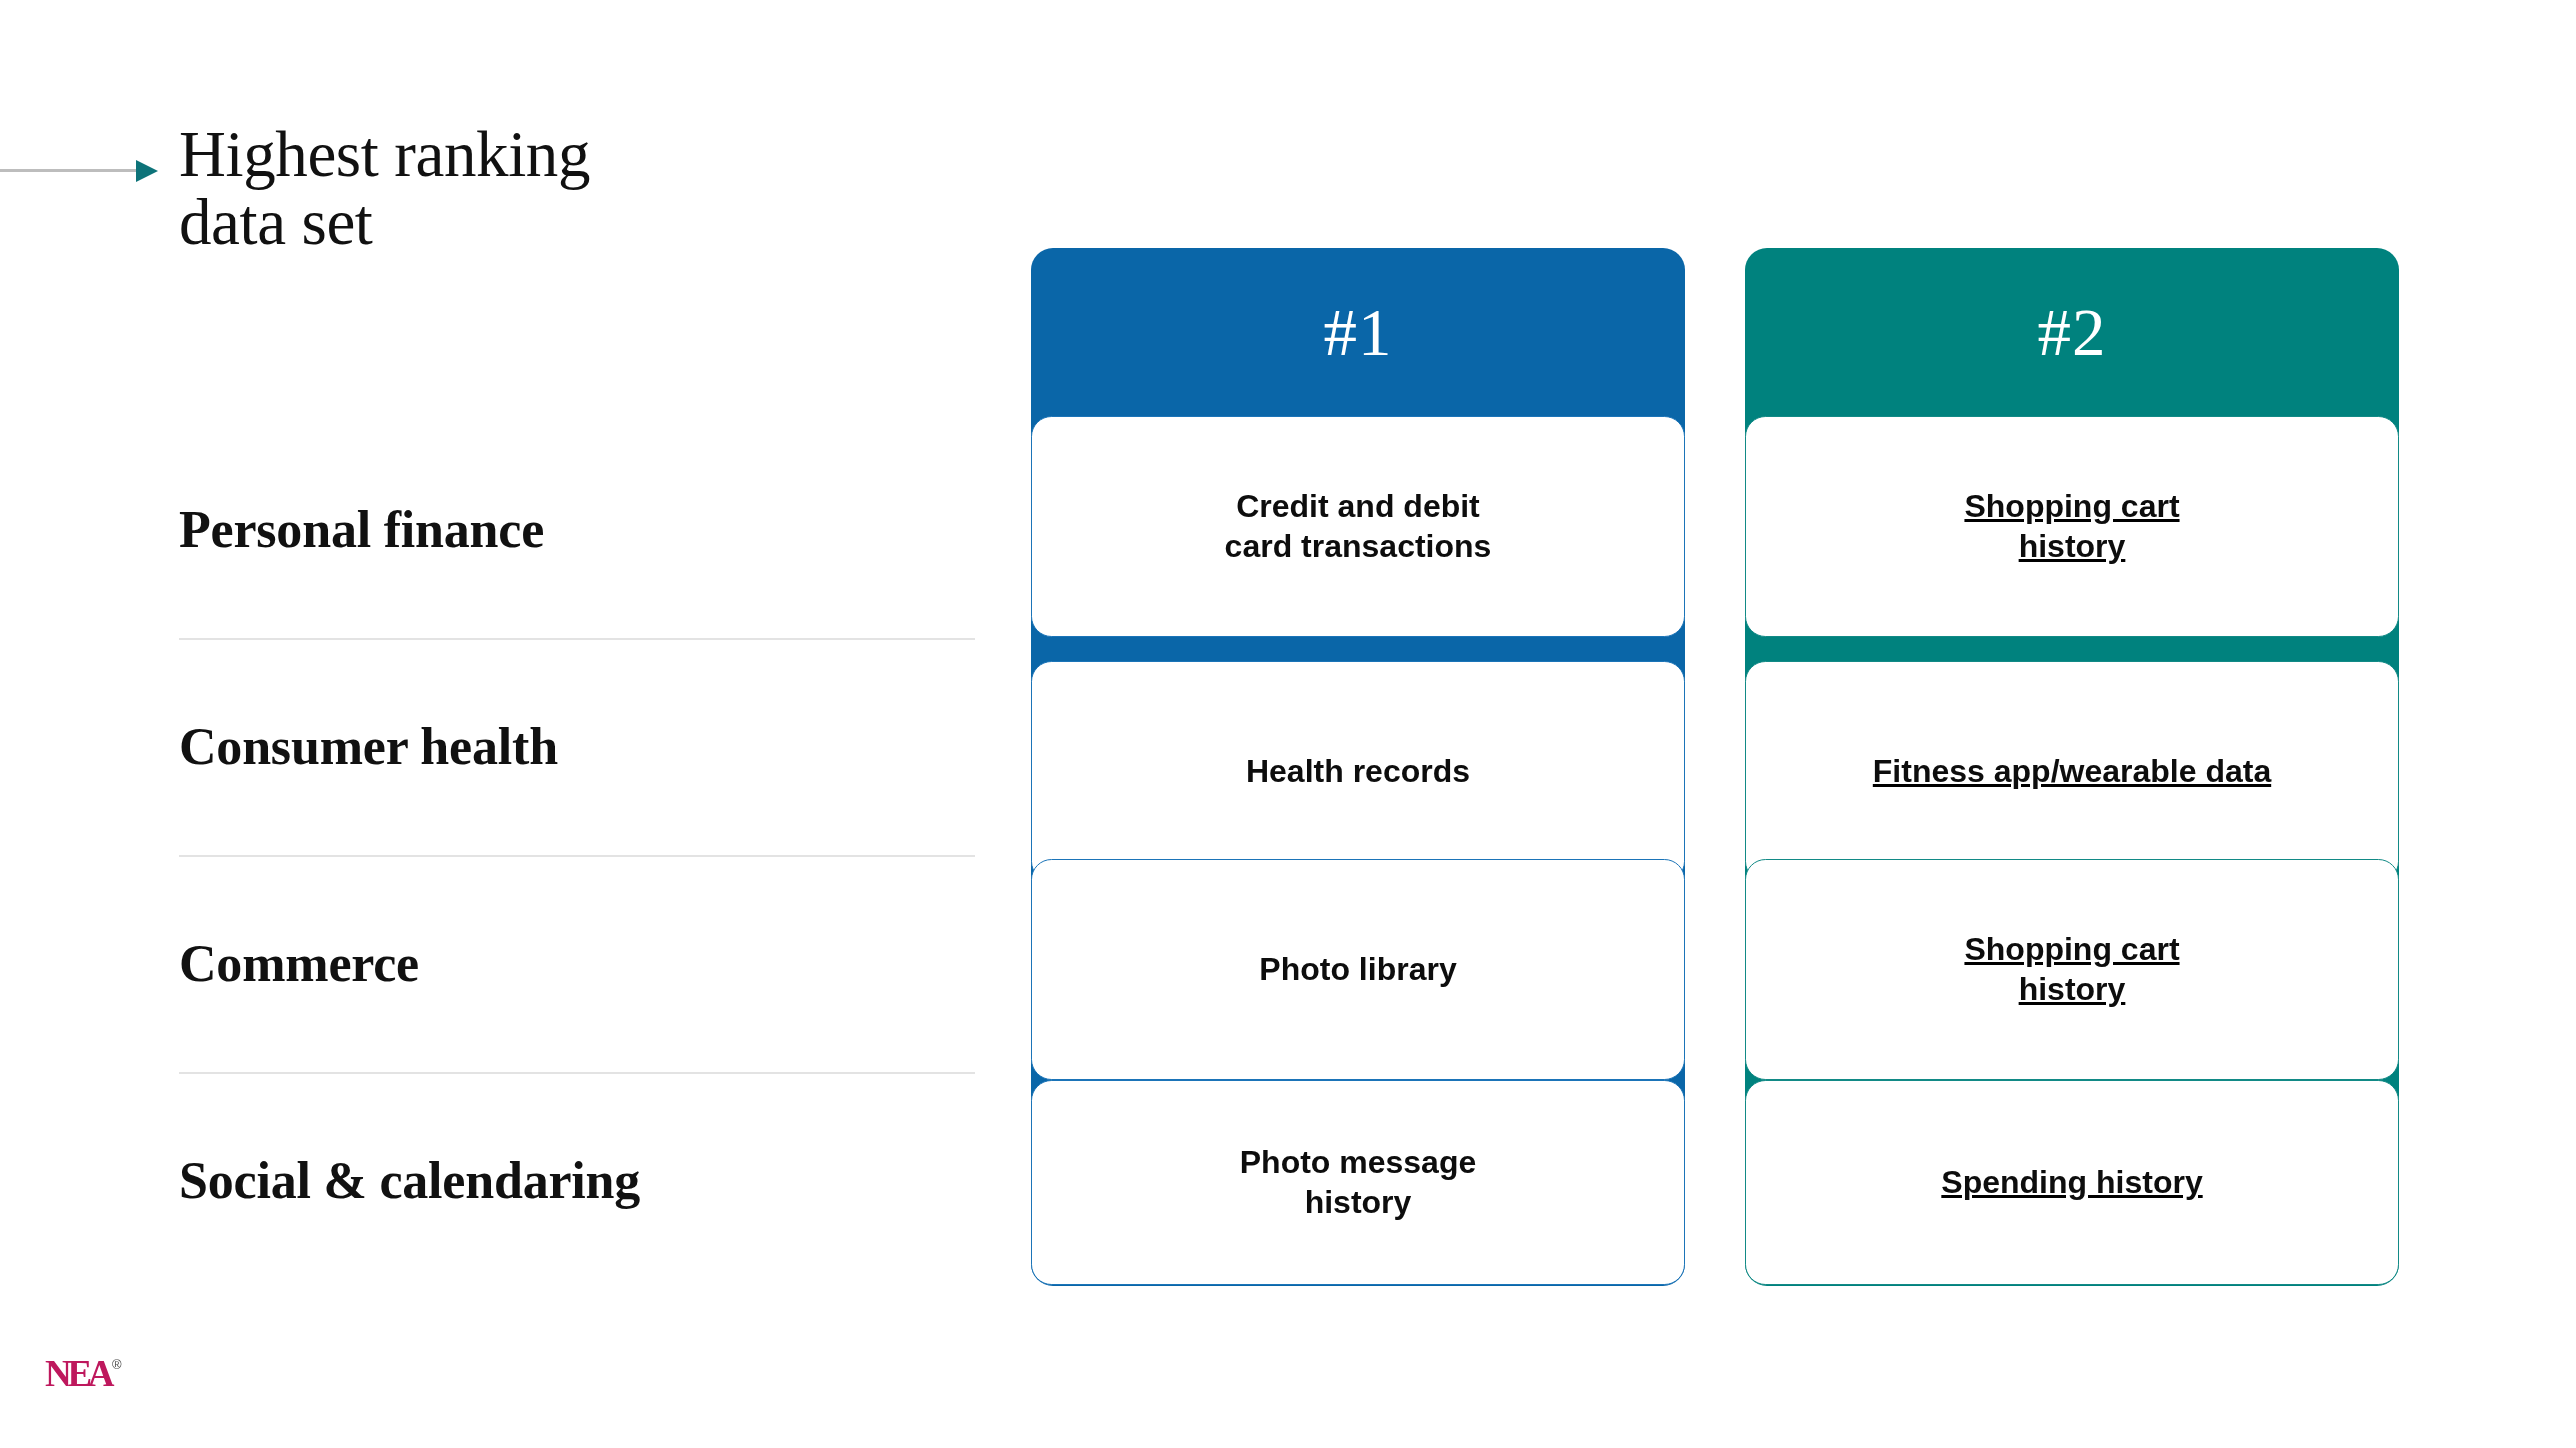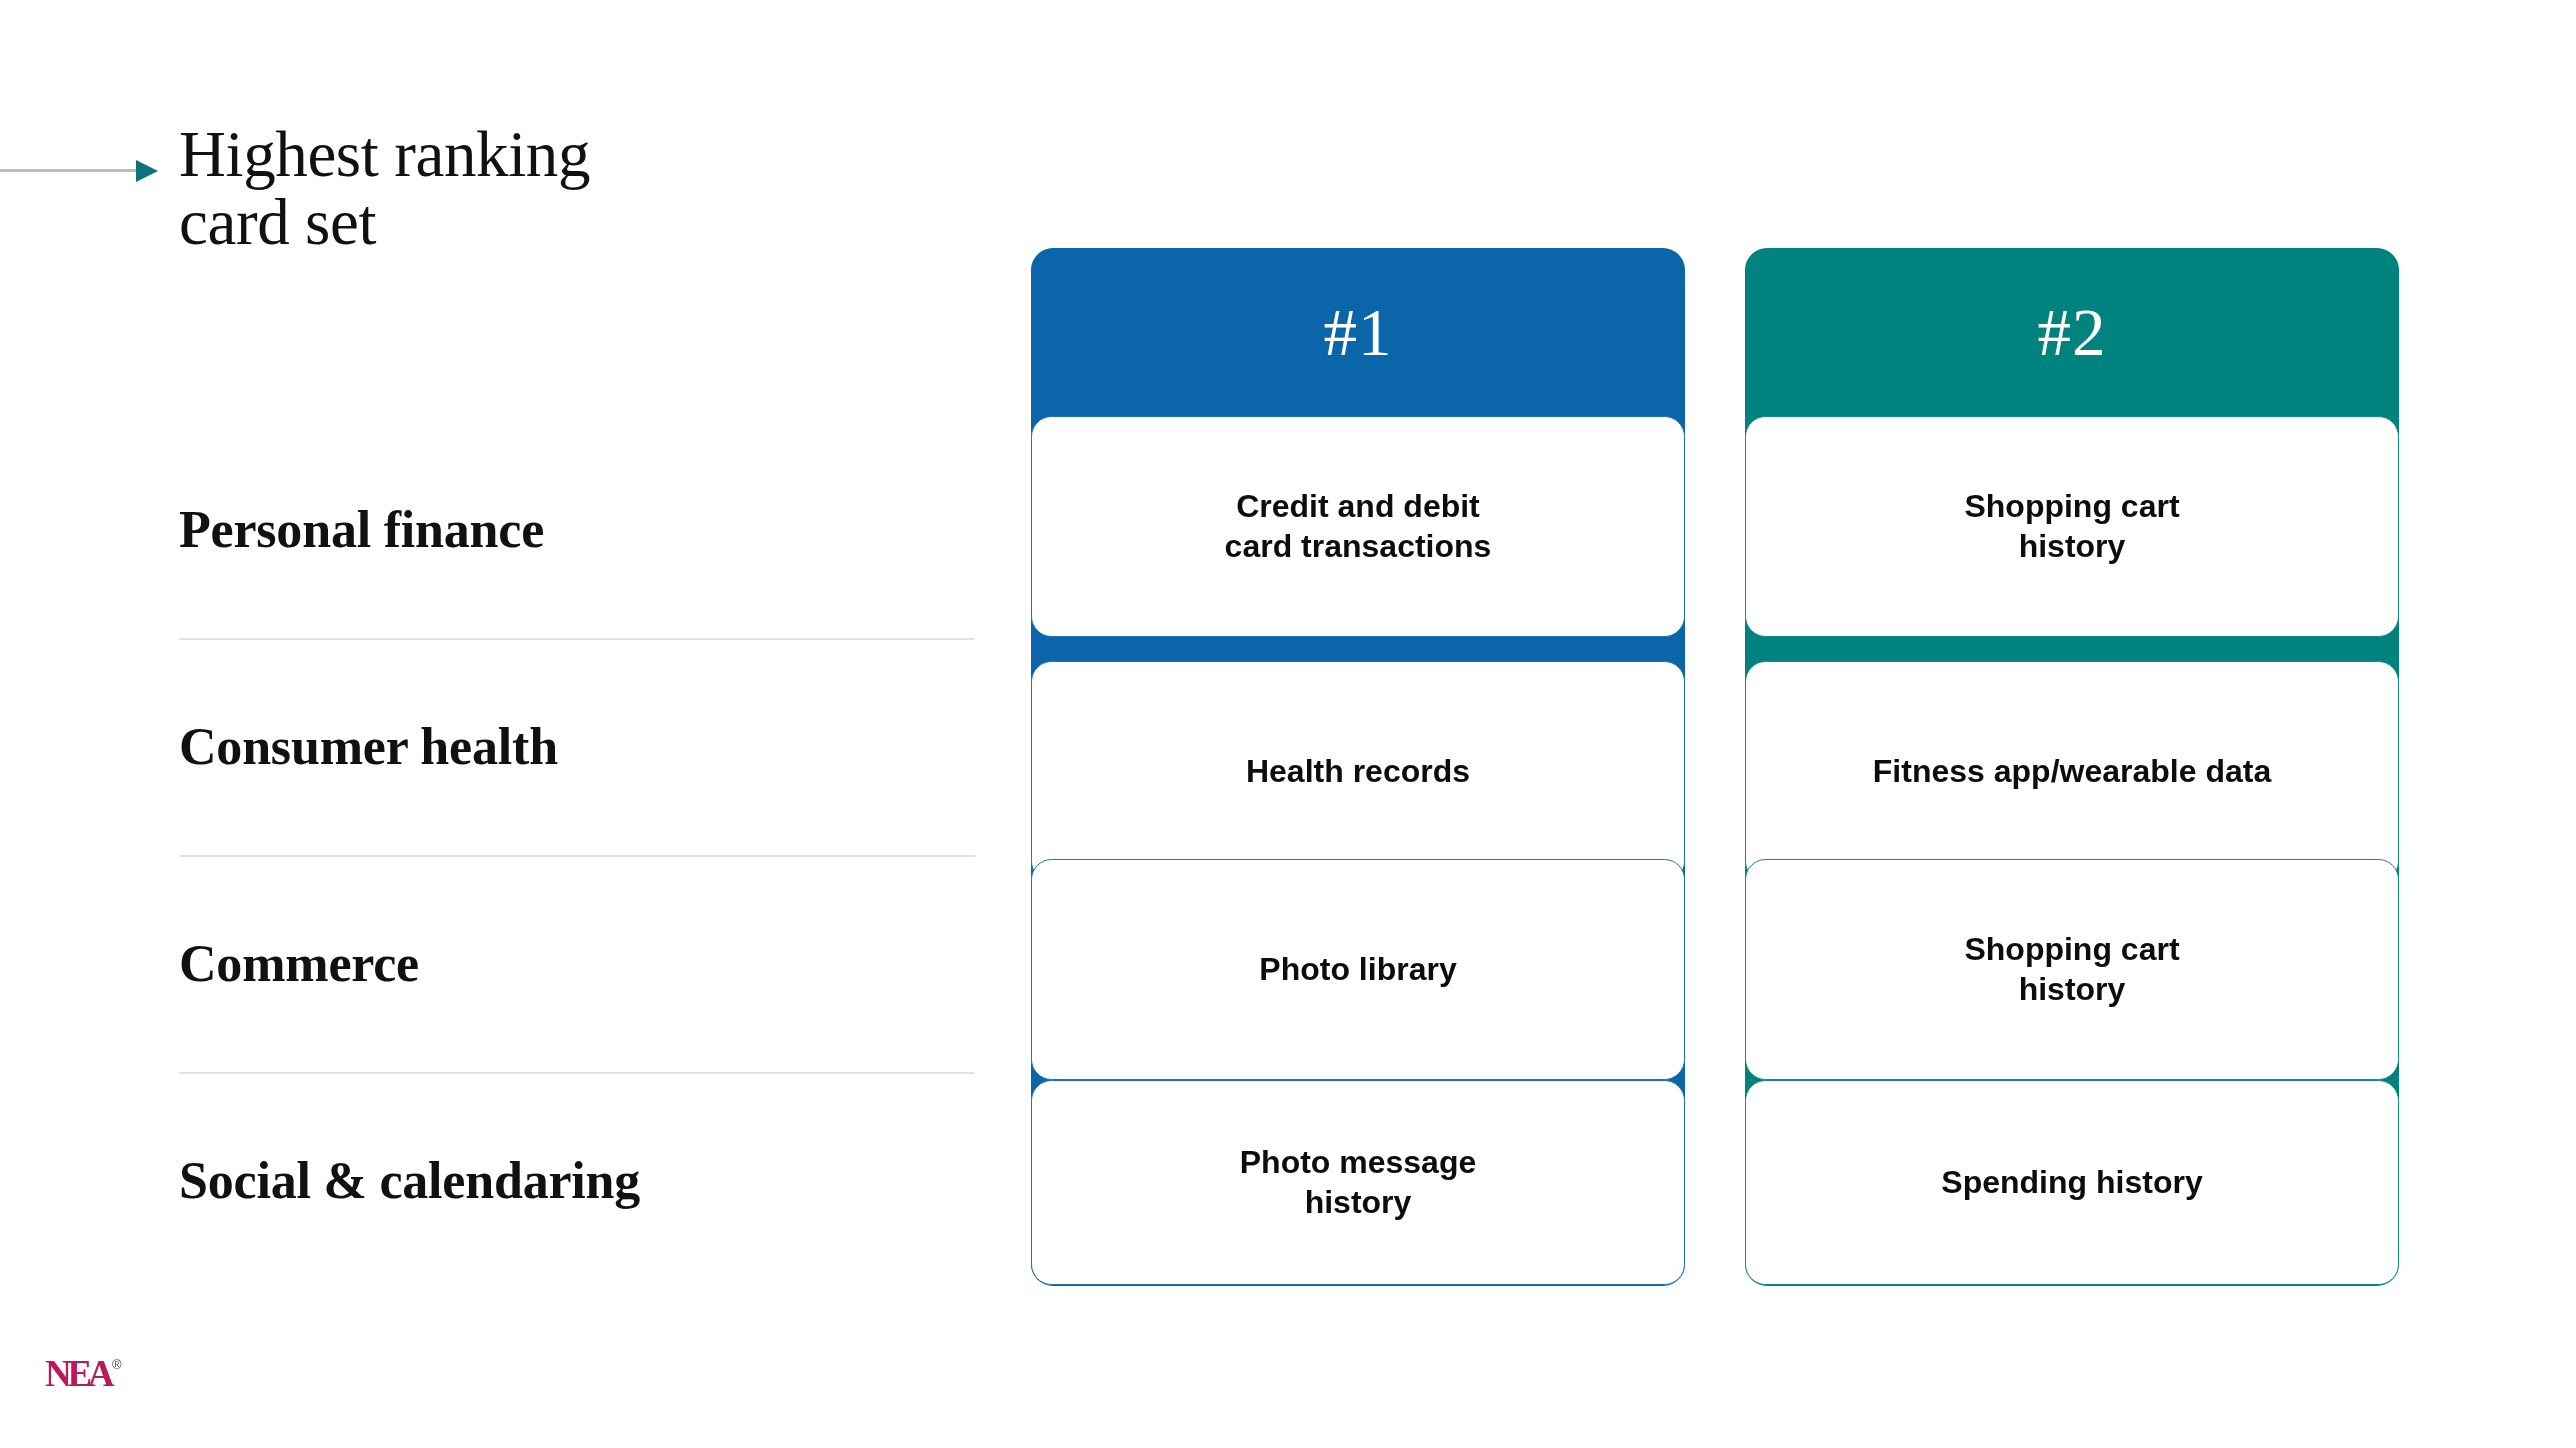--- a/index.html
+++ b/index.html
@@ -131,21 +131,21 @@
     box-sizing: border-box;
     background: #ffffff;
     border-radius: 20.6px;
     display: flex;
     align-items: center;
     justify-content: center;
     text-align: center;
     padding: 0 24px;
   }
   .col--one .card { border: 1.7px solid #1b74b8; }
-  .col--two .card { border: 1.7px solid #128a86; }
+  .col--two .card { border: 1.7px solid #128a86; text-decoration: underline; }
 
   .card:nth-child(1) { top: 0px;   }
   .card:nth-child(2) { top: 221px; margin-top: 24px; }
   .card:nth-child(3) { top: 443px; }
   .card:nth-child(4) { top: 664px; height: 205px; }
 
   .card-inner {
     max-width: 100%;
   }
   .card-title {
@@ -193,21 +193,21 @@
 </style>
 </head>
 <body>
 
 <div class="arrow-wrap">
   <div class="arrow-line"></div>
   <div class="arrow-head"></div>
 </div>
 
 <div class="page-title">Highest ranking
-card set</div>
+data set</div>
 
 <div class="cat-list">
   <div class="cat-row">
     <span class="cat-label">Personal finance</span>
   </div>
   <div class="cat-row">
     <span class="cat-label">Consumer health</span>
   </div>
   <div class="cat-row">
     <span class="cat-label">Commerce</span>

